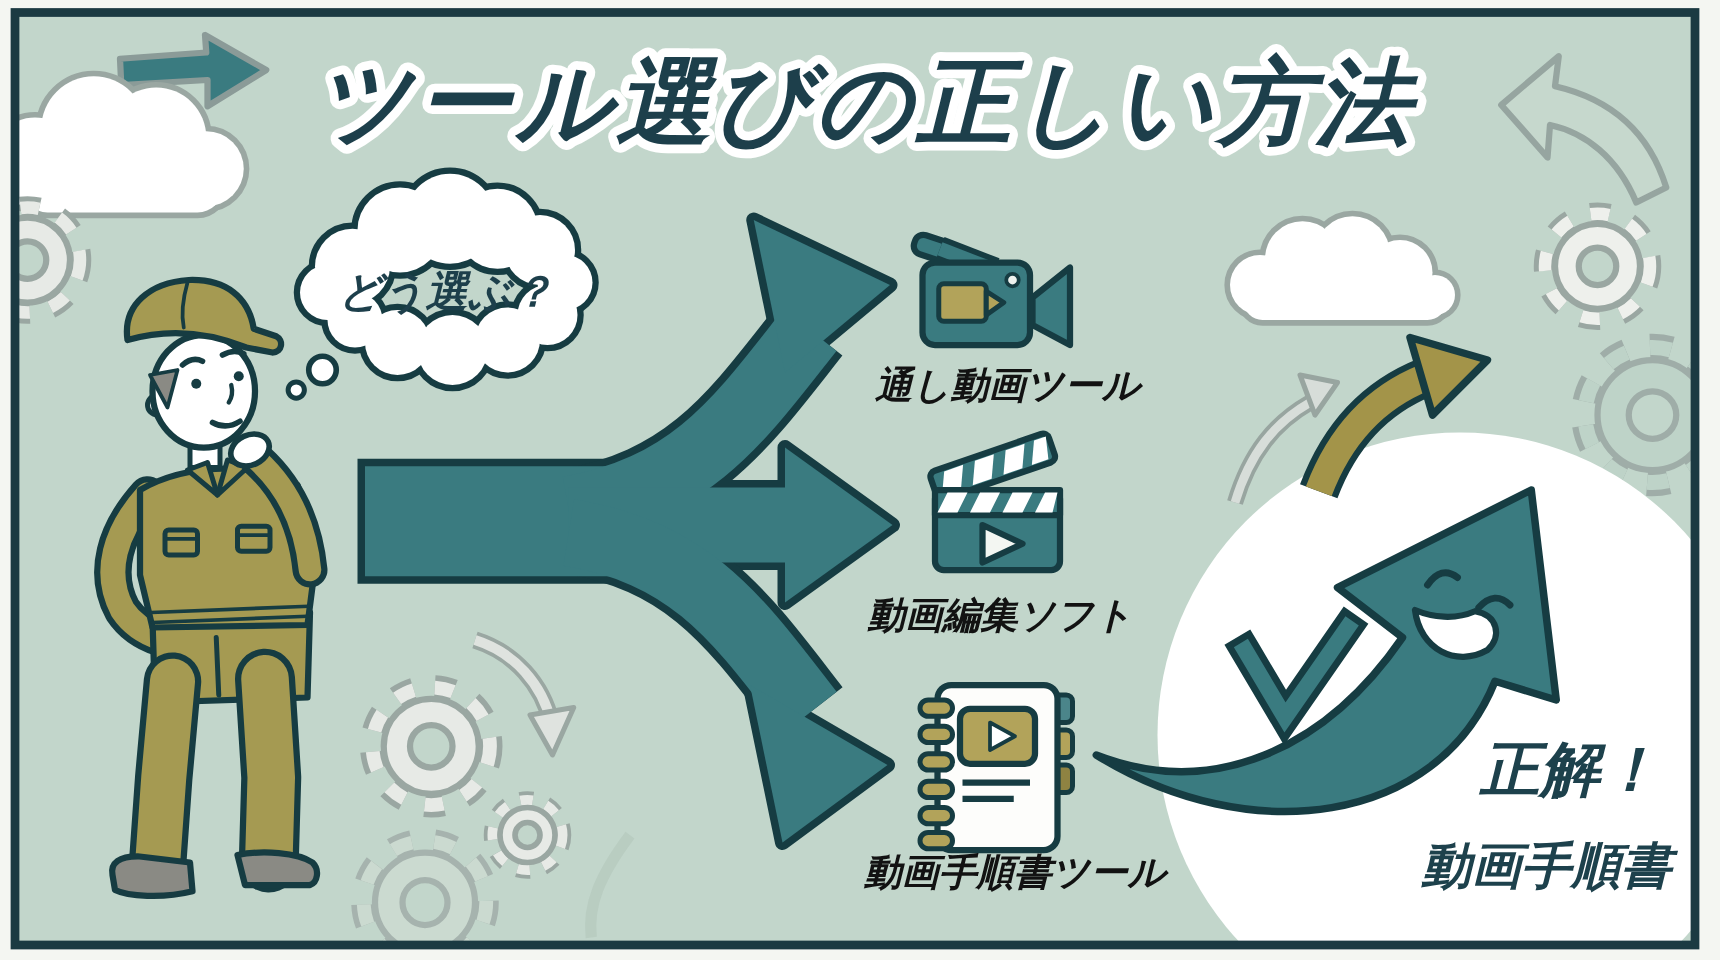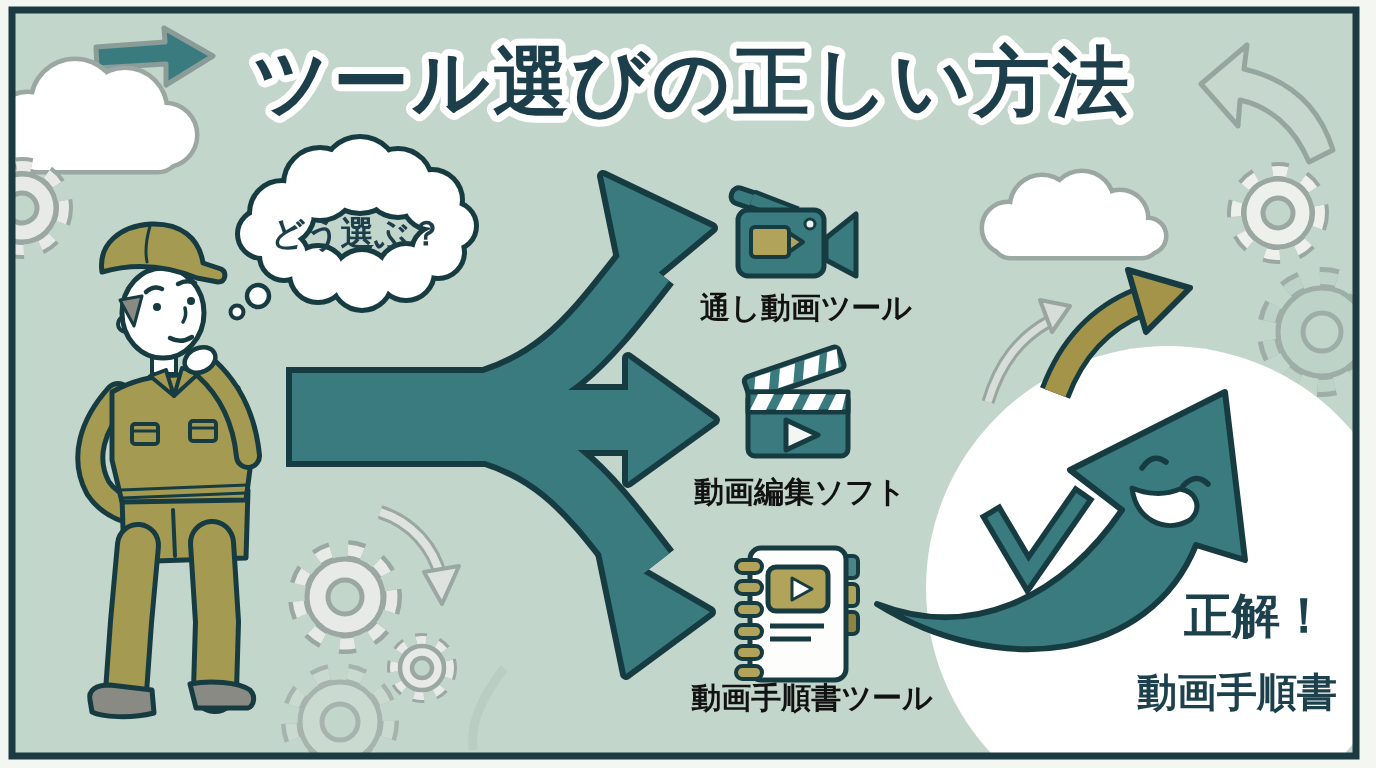--- a/index.html
+++ b/index.html
@@ -1,16 +1,16 @@
 <!DOCTYPE html>
 <html><head>
 <meta charset="utf-8">
 <style>
   html,body{margin:0;padding:0;background:#f4f6f2;}
-  .stage{width:1376px;height:768px;position:relative;overflow:hidden;background:#f4f6f2;}
+  .stage{width:1376px;height:768px;position:relative;overflow:hidden;background:#f4f6f2;font-style:italic;}
   svg{display:block;}
   text{font-family:"DejaVu Sans",sans-serif;font-weight:700;}
   .title-text{font-size:76px;letter-spacing:3px;fill:#1d3f4b;paint-order:stroke;stroke:#ffffff;stroke-width:14px;stroke-linejoin:round;}
   .bubble-text{font-size:34px;fill:#1d3f4b;}
   .option-label{font-size:30px;fill:#121212;}
   .result-badge{font-size:48px;fill:#1d414c;}
   .result-label{font-size:40px;fill:#1d414c;}
 </style>
 </head>
 <body>

